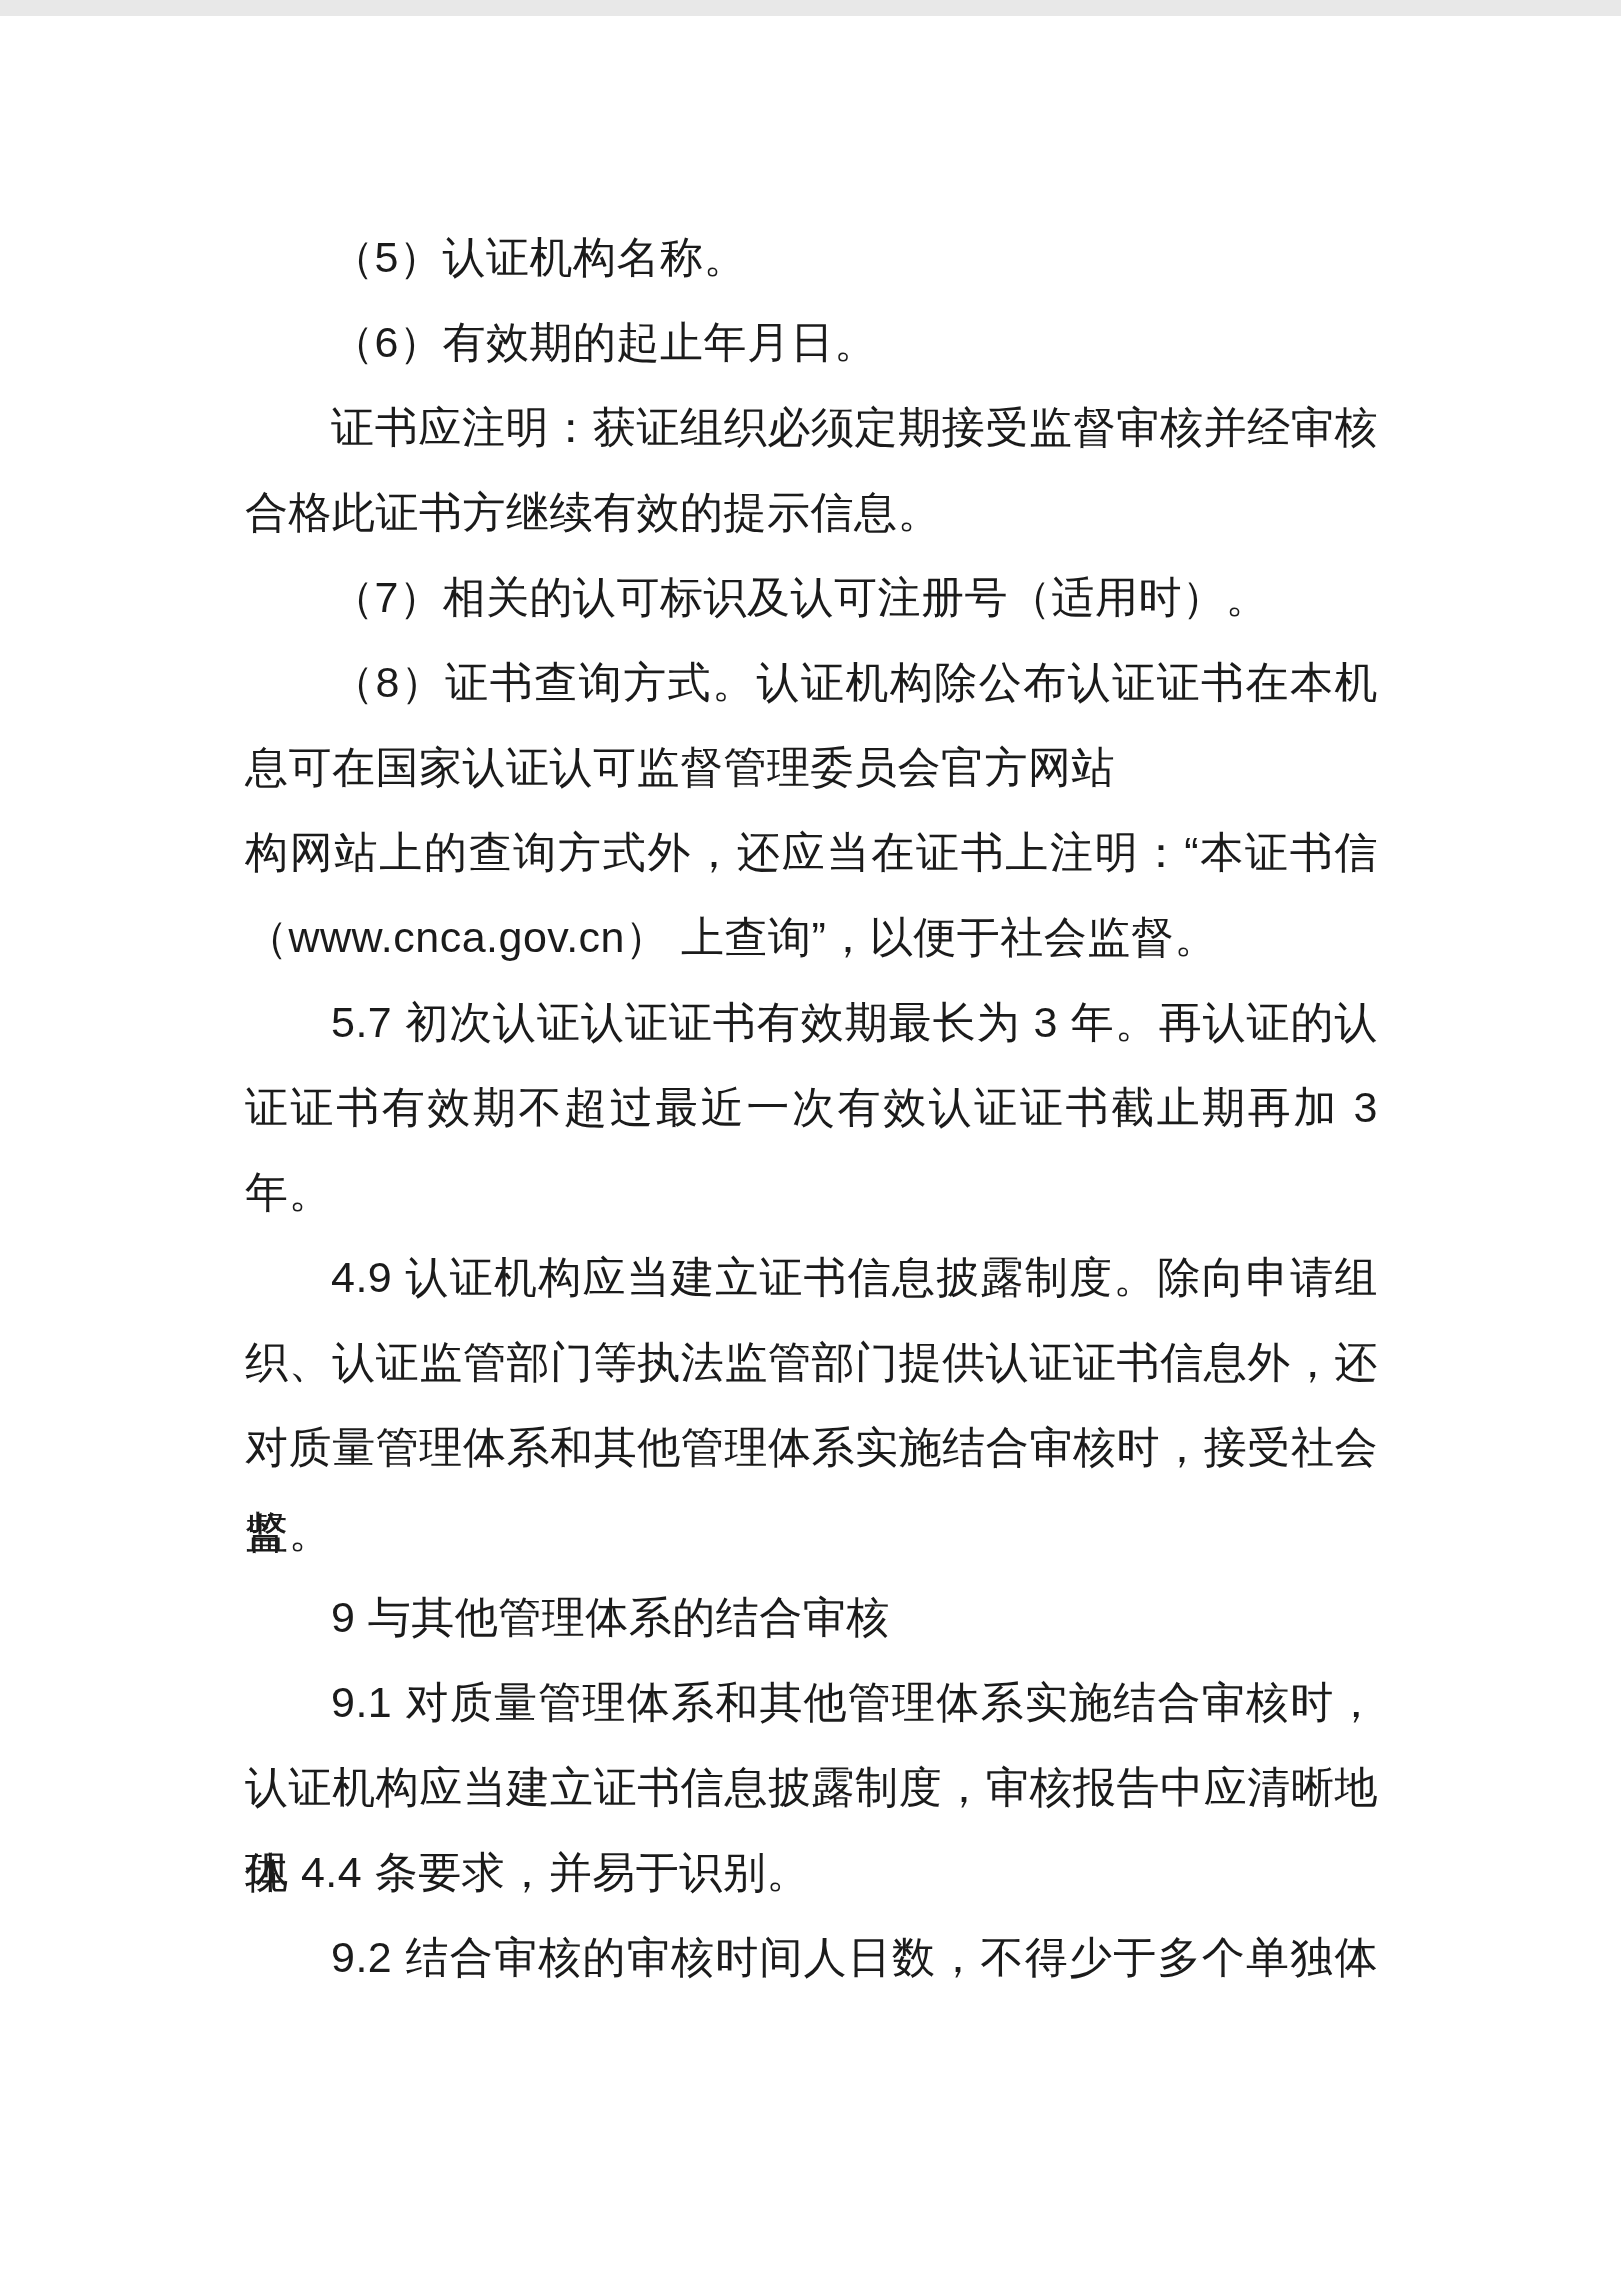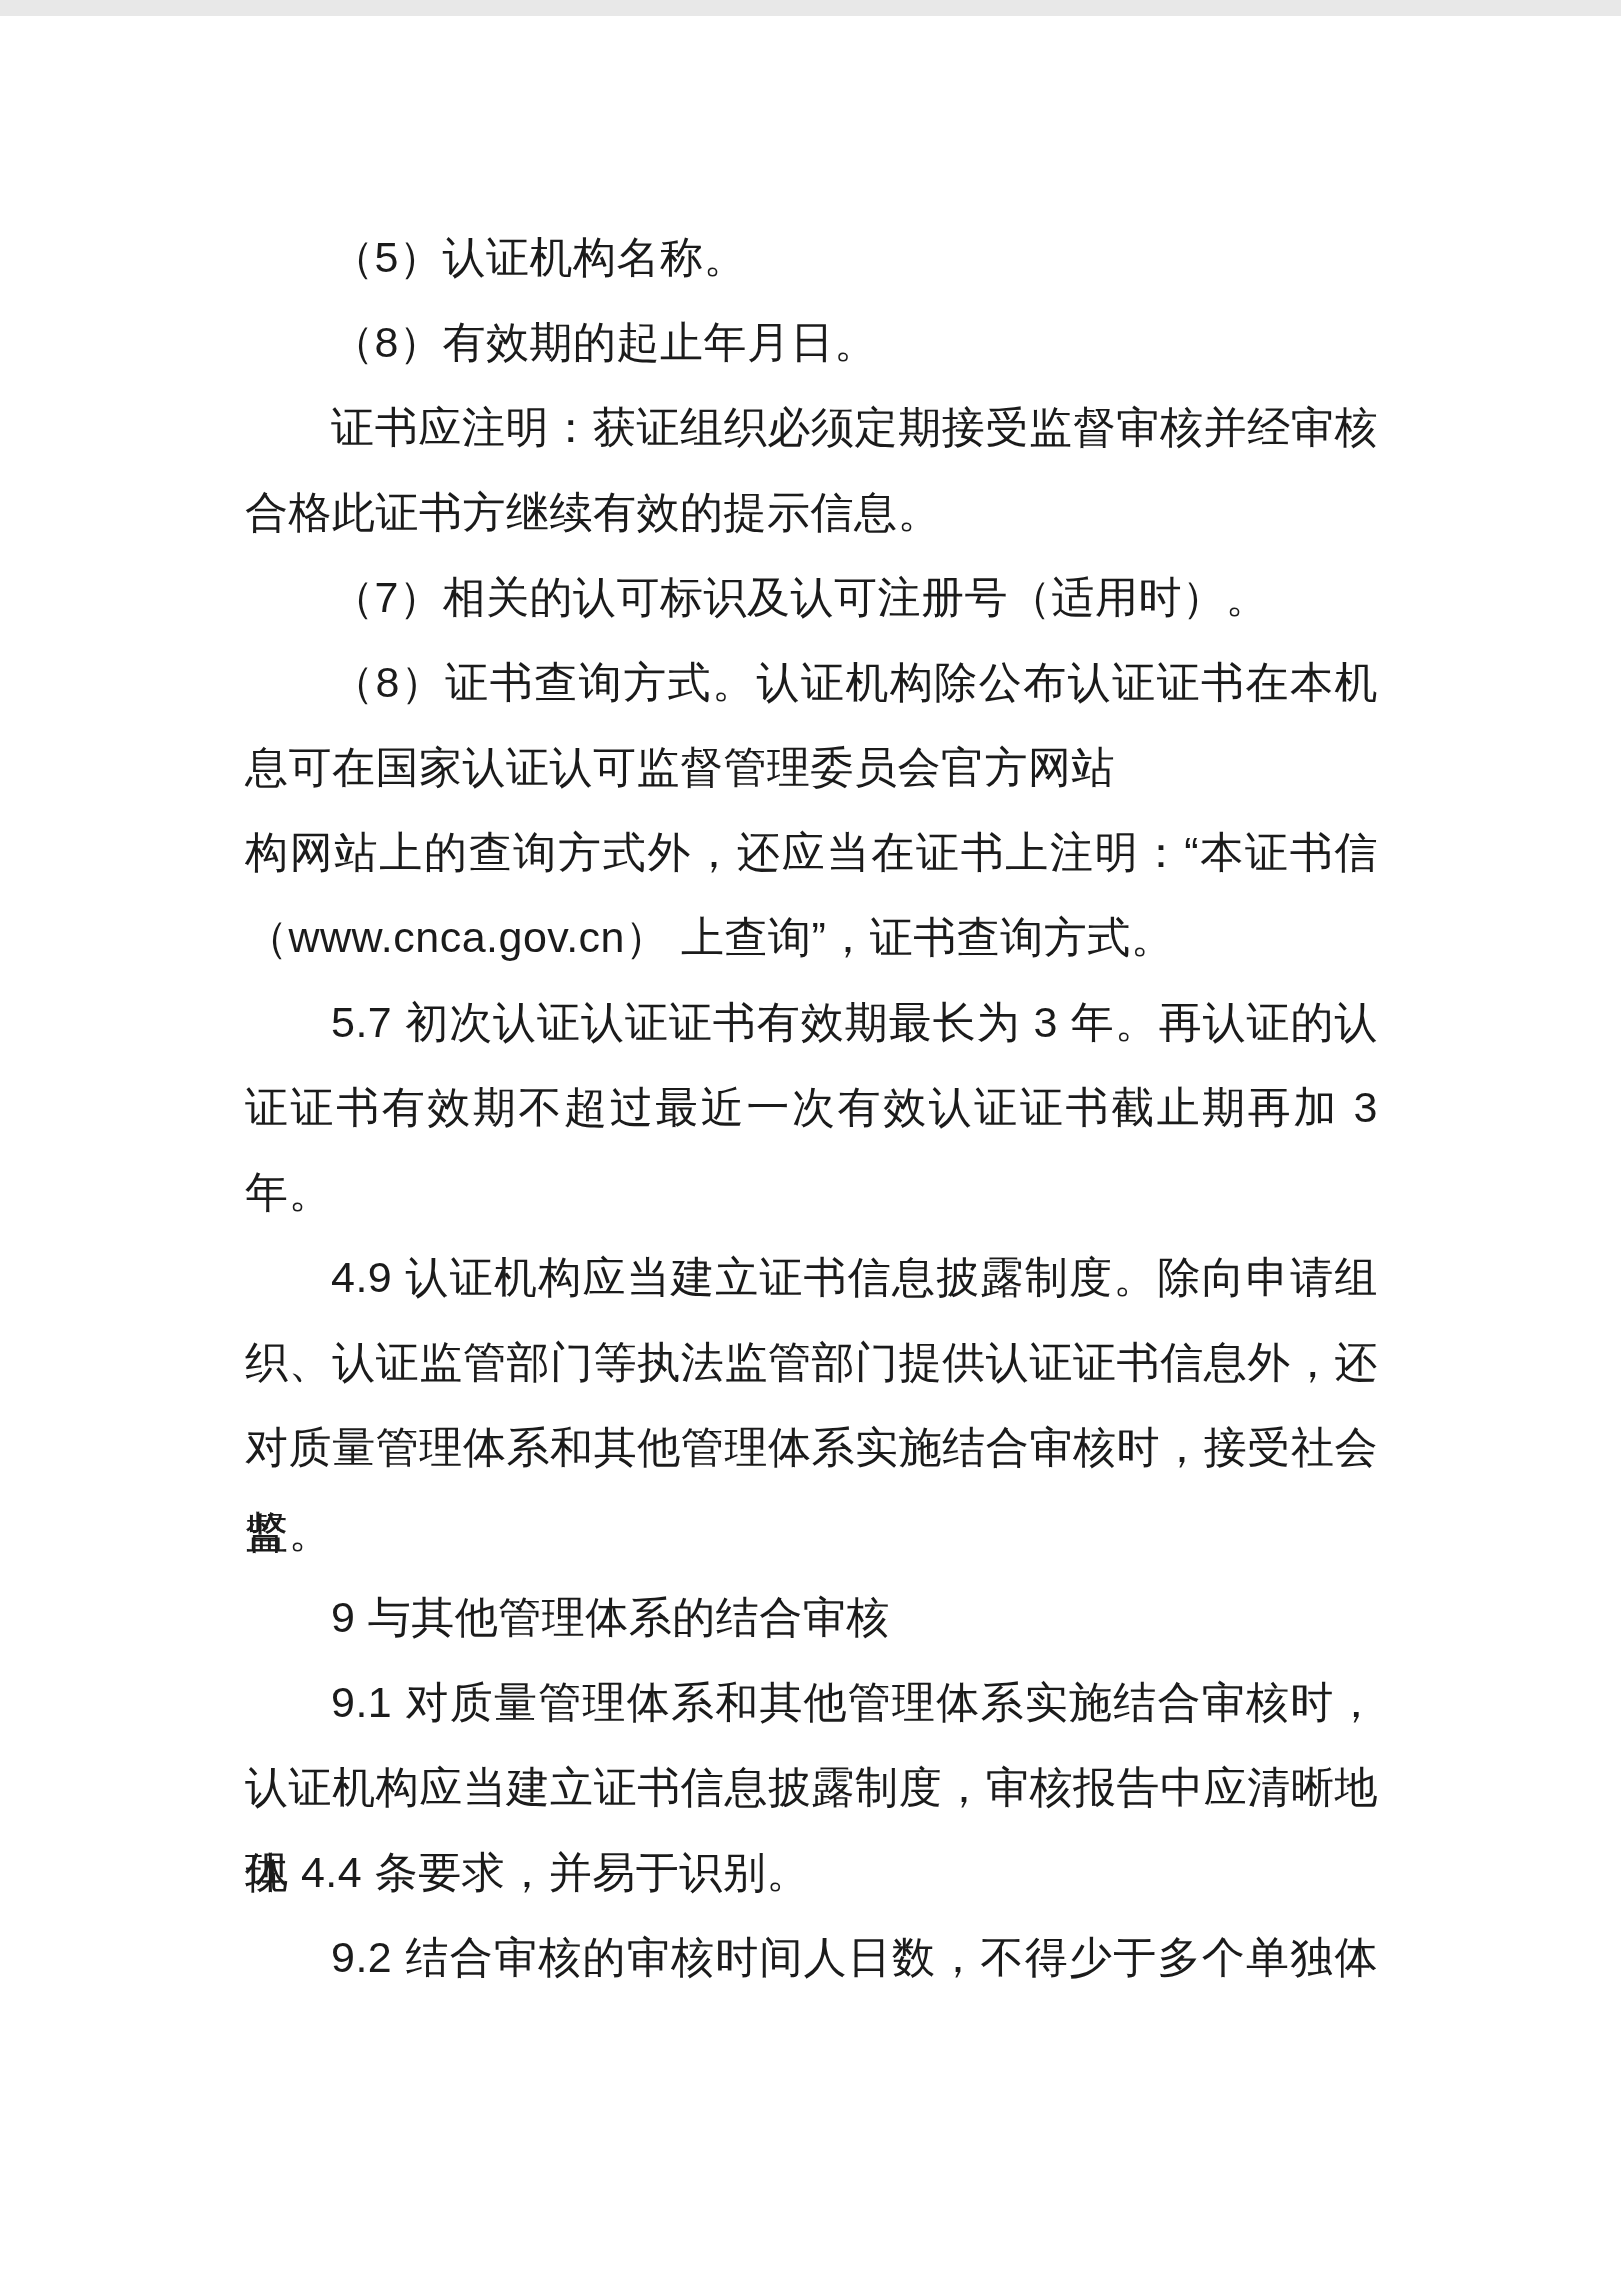--- a/index.html
+++ b/index.html
@@ -38,28 +38,28 @@
     text-align-last: justify;
     text-justify: inter-character;
   }
 </style>
 </head>
 <body>
 
 <div class="page">
   <div class="text-block">
     <div class="line indent">（5）认证机构名称。</div>
-    <div class="line indent">（8）有效期的起止年月日。</div>
+    <div class="line indent">（6）有效期的起止年月日。</div>
     <div class="line indent justify">证书应注明：获证组织必须定期接受监督审核并经审核</div>
     <div class="line">合格此证书方继续有效的提示信息。</div>
     <div class="line indent">（7）相关的认可标识及认可注册号（适用时）。</div>
     <div class="line indent justify">（8）证书查询方式。认证机构除公布认证证书在本机</div>
     <div class="line">息可在国家认证认可监督管理委员会官方网站</div>
     <div class="line justify">构网站上的查询方式外，还应当在证书上注明：“本证书信</div>
-    <div class="line">（www.cnca.gov.cn） 上查询”，证书查询方式。</div>
+    <div class="line">（www.cnca.gov.cn） 上查询”，以便于社会监督。</div>
     <div class="line indent justify">5.7 初次认证认证证书有效期最长为 3 年。再认证的认</div>
     <div class="line justify">证证书有效期不超过最近一次有效认证证书截止期再加 3</div>
     <div class="line">年。</div>
     <div class="line indent justify">4.9 认证机构应当建立证书信息披露制度。除向申请组</div>
     <div class="line justify">织、认证监管部门等执法监管部门提供认证证书信息外，还</div>
     <div class="line justify">对质量管理体系和其他管理体系实施结合审核时，接受社会监</div>
     <div class="line">督。</div>
     <div class="line indent">9 与其他管理体系的结合审核</div>
     <div class="line indent justify">9.1 对质量管理体系和其他管理体系实施结合审核时，</div>
     <div class="line justify">认证机构应当建立证书信息披露制度，审核报告中应清晰地体</div>

